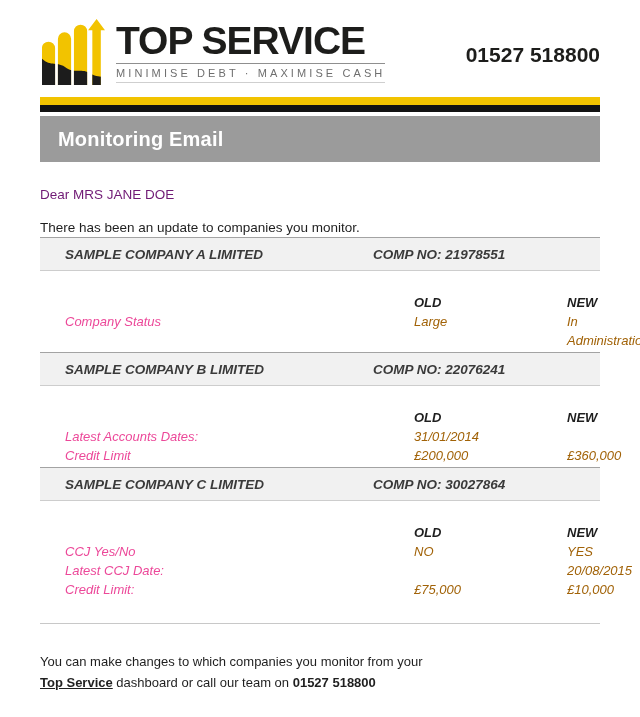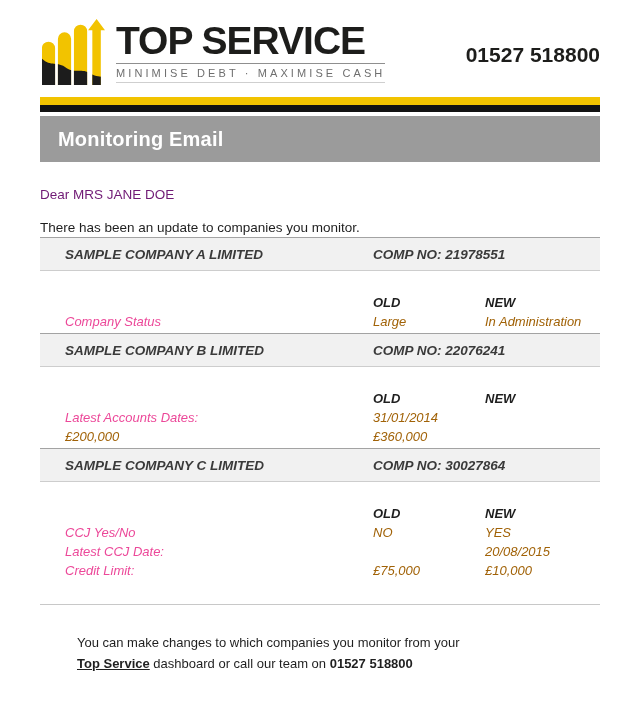--- a/index.html
+++ b/index.html
@@ -79,28 +79,29 @@
     font-size: 13.5px;
     font-weight: bold;
     color: #3a3a3a;
   }
   .rows { margin-top: 22px; padding-left: 25px; }
   .data-row {
     display: grid;
     grid-template-columns: 308px 112px 1fr;
     font-size: 13px;
     line-height: 19px;
+    gap: 41px;
   }
   .col-head { font-weight: bold; color: #1f1f1f; }
   .row-label { color: #ec4899; }
   .row-val { color: #a16207; }
 
   
   .footer-rule { margin-top: 24px; border-top: 1px solid #c8c8c8; }
-  .footer-text { margin-top: 27px; font-size: 13px; line-height: 21px; color: #1f1f1f; margin-left: 37px; }
+  .footer-text { margin-top: 27px; font-size: 13px; line-height: 21px; color: #1f1f1f; }
   .footer-link { font-weight: bold; text-decoration: underline; color: #1f1f1f; cursor: pointer; }
   .footer-bold { font-weight: bold; }
 </style>
 </head>
 <body>
 
 <div class="content">
 
   <div class="brand-row">
     <svg class="logo-icon" viewBox="0 0 70 70" aria-hidden="true">
@@ -160,20 +161,21 @@
       <div class="data-row">
         <span></span>
         <span class="col-head">OLD</span>
         <span class="col-head">NEW</span>
       </div>
       <div class="data-row">
         <span class="row-label">Latest Accounts Dates:</span>
         <span class="row-val">31/01/2014</span>
       </div>
       <div class="data-row">
+        <span class="row-label">Credit Limit</span>
         <span class="row-val">£200,000</span>
         <span class="row-val">£360,000</span>
       </div>
     </div>
   </div>
 
   <div class="section">
     <div class="section-header">
       <span>SAMPLE COMPANY C LIMITED</span>
       <span>COMP NO: 30027864</span>

